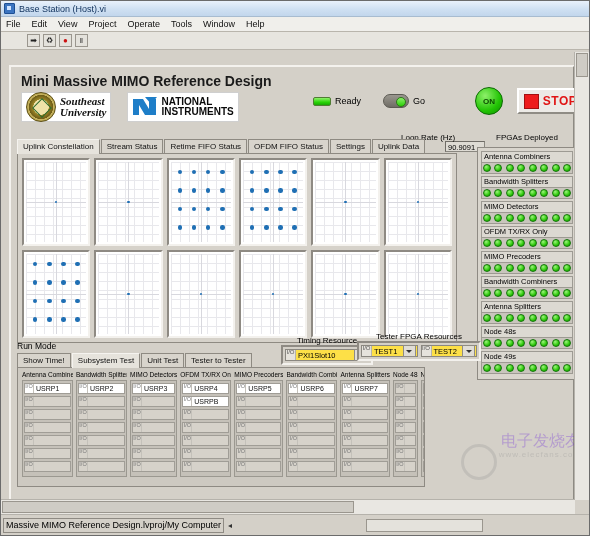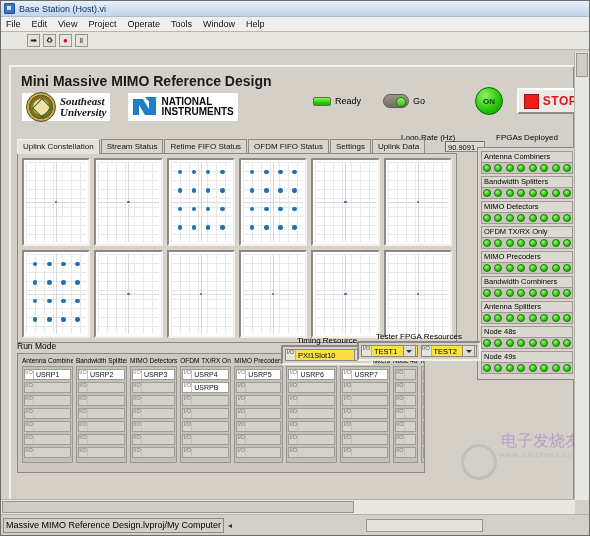--- a/index.html
+++ b/index.html
@@ -477,20 +477,26 @@
                 <div class="led"></div>
                 <div class="led"></div>
                 <div class="led"></div>
               </div>
             </div>
           </div>
       </div>
 
       <div id="runmode">
         <div id="rm-label">Run Mode</div>
+        <div id="rm-tabs">
+            <div class="tab">Show Time!</div>
+            <div class="tab active">Subsystem Test</div>
+            <div class="tab">Unit Test</div>
+            <div class="tab">Tester to Tester</div>
+          </div>
         <div id="rm-body">
           <div id="restable">
               <div class="rescol">
                 <div class="rescol-hdr">Antenna Combiners</div>
                 <div class="rescol-body">
                   <div class="resfield filled">
                     <div class="res-ico">I/O</div>
                     <div class="res-val">USRP1</div>
                   </div>
                   <div class="resfield">

